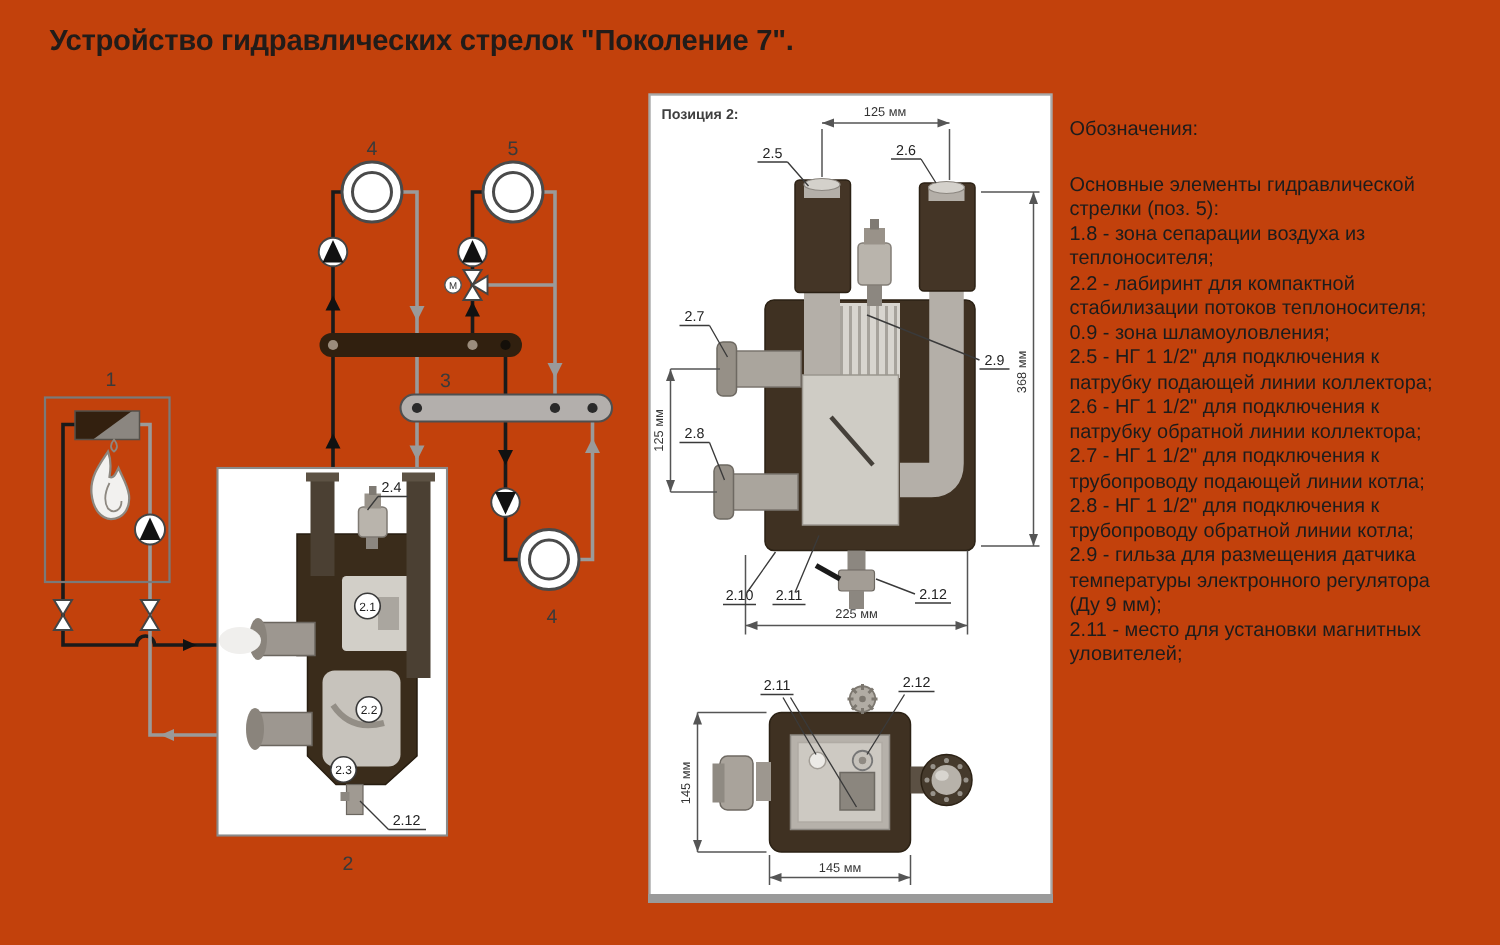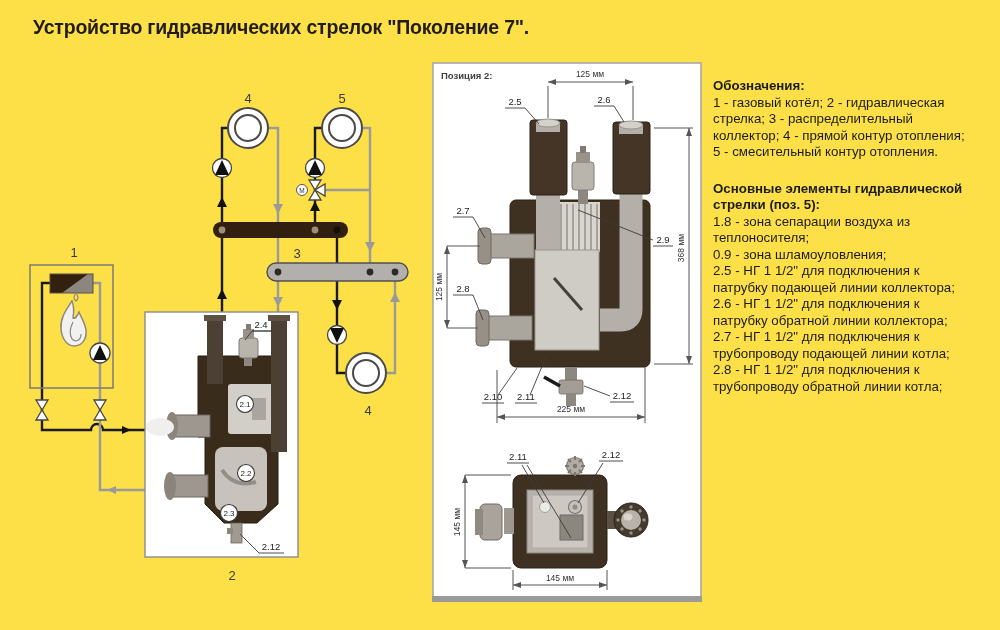--- a/index.html
+++ b/index.html
@@ -1,24 +1,24 @@
 <!DOCTYPE html>
 <html><head>
 <meta charset="utf-8">
 <style>
   html,body{margin:0;padding:0;background:#fff;}
-  #page{position:relative;width:1000px;height:630px;background:#fde047;overflow:hidden;
+  #page{position:relative;width:1000px;height:630px;background:#c2410c;overflow:hidden;
         font-family:"Liberation Sans",sans-serif;}
   #main-title{position:absolute;left:33px;top:16px;font-size:19.5px;font-weight:bold;
         color:#221c19;letter-spacing:-0.2px;}
   #schematic-svg{position:absolute;left:0;top:55px;}
   #position-box-svg{position:absolute;left:432px;top:62px;}
   #legend{position:absolute;left:713px;top:78px;width:258px;font-size:13.3px;
         line-height:16.5px;color:#1c1c1c;}
-  .legend-heading{font-weight:bold;}
+  .legend-heading{font-weight:normal;}
   .legend-gap{height:20px;}
   text{font-family:"Liberation Sans",sans-serif;}
   .biglabel{font-size:13px;fill:#3a3a3a;}
   .callout{font-size:9.5px;fill:#222;}
   .dimtxt{font-size:8.5px;fill:#333;}
   .ctext{font-size:8px;fill:#222;}
   .ldr{stroke:#3a3a3a;stroke-width:0.9;fill:none;}
   .dimln{stroke:#555;stroke-width:1;fill:none;}
   .blk{stroke:#1a1a1a;stroke-width:2.4;fill:none;}
   .gry{stroke:#9a9a9a;stroke-width:2.4;fill:none;}
@@ -375,24 +375,26 @@
         <path class="dimln" d="M81,508 L81,528 M175,508 L175,528 M81,523 L175,523"></path>
         <polygon points="81,523 89,520 89,526" fill="#555"></polygon>
         <polygon points="175,523 167,520 167,526" fill="#555"></polygon>
         <text class="dimtxt" x="128" y="519" text-anchor="middle">145 мм</text>
       </g>
     </g>
   </svg>
 
   <div id="legend">
     <div class="legend-heading">Обозначения:</div>
-    <div>1 - газовый котёл; 2 - гидравлическая стрелка; 3 - распределительный коллектор; 4 - прямой контур отопления; 5 - смесительный контур отопления.</div>
     <div class="legend-gap"></div>
     <div class="legend-heading">Основные элементы гидравлической стрелки (поз. 5):</div>
     <div>1.8 - зона сепарации воздуха из теплоносителя;</div>
+    <div>2.2 - лабиринт для компактной стабилизации потоков теплоносителя;</div>
     <div>0.9 - зона шламоуловления;</div>
     <div>2.5 - НГ 1 1/2" для подключения к патрубку подающей линии коллектора;</div>
     <div>2.6 - НГ 1 1/2" для подключения к патрубку обратной линии коллектора;</div>
     <div>2.7 - НГ 1 1/2" для подключения к трубопроводу подающей линии котла;</div>
     <div>2.8 - НГ 1 1/2" для подключения к трубопроводу обратной линии котла;</div>
+    <div>2.9 - гильза для размещения датчика температуры электронного регулятора (Ду 9 мм);</div>
+    <div>2.11 - место для установки магнитных уловителей;</div>
   </div>
 
 </div>
 
 </body></html>

